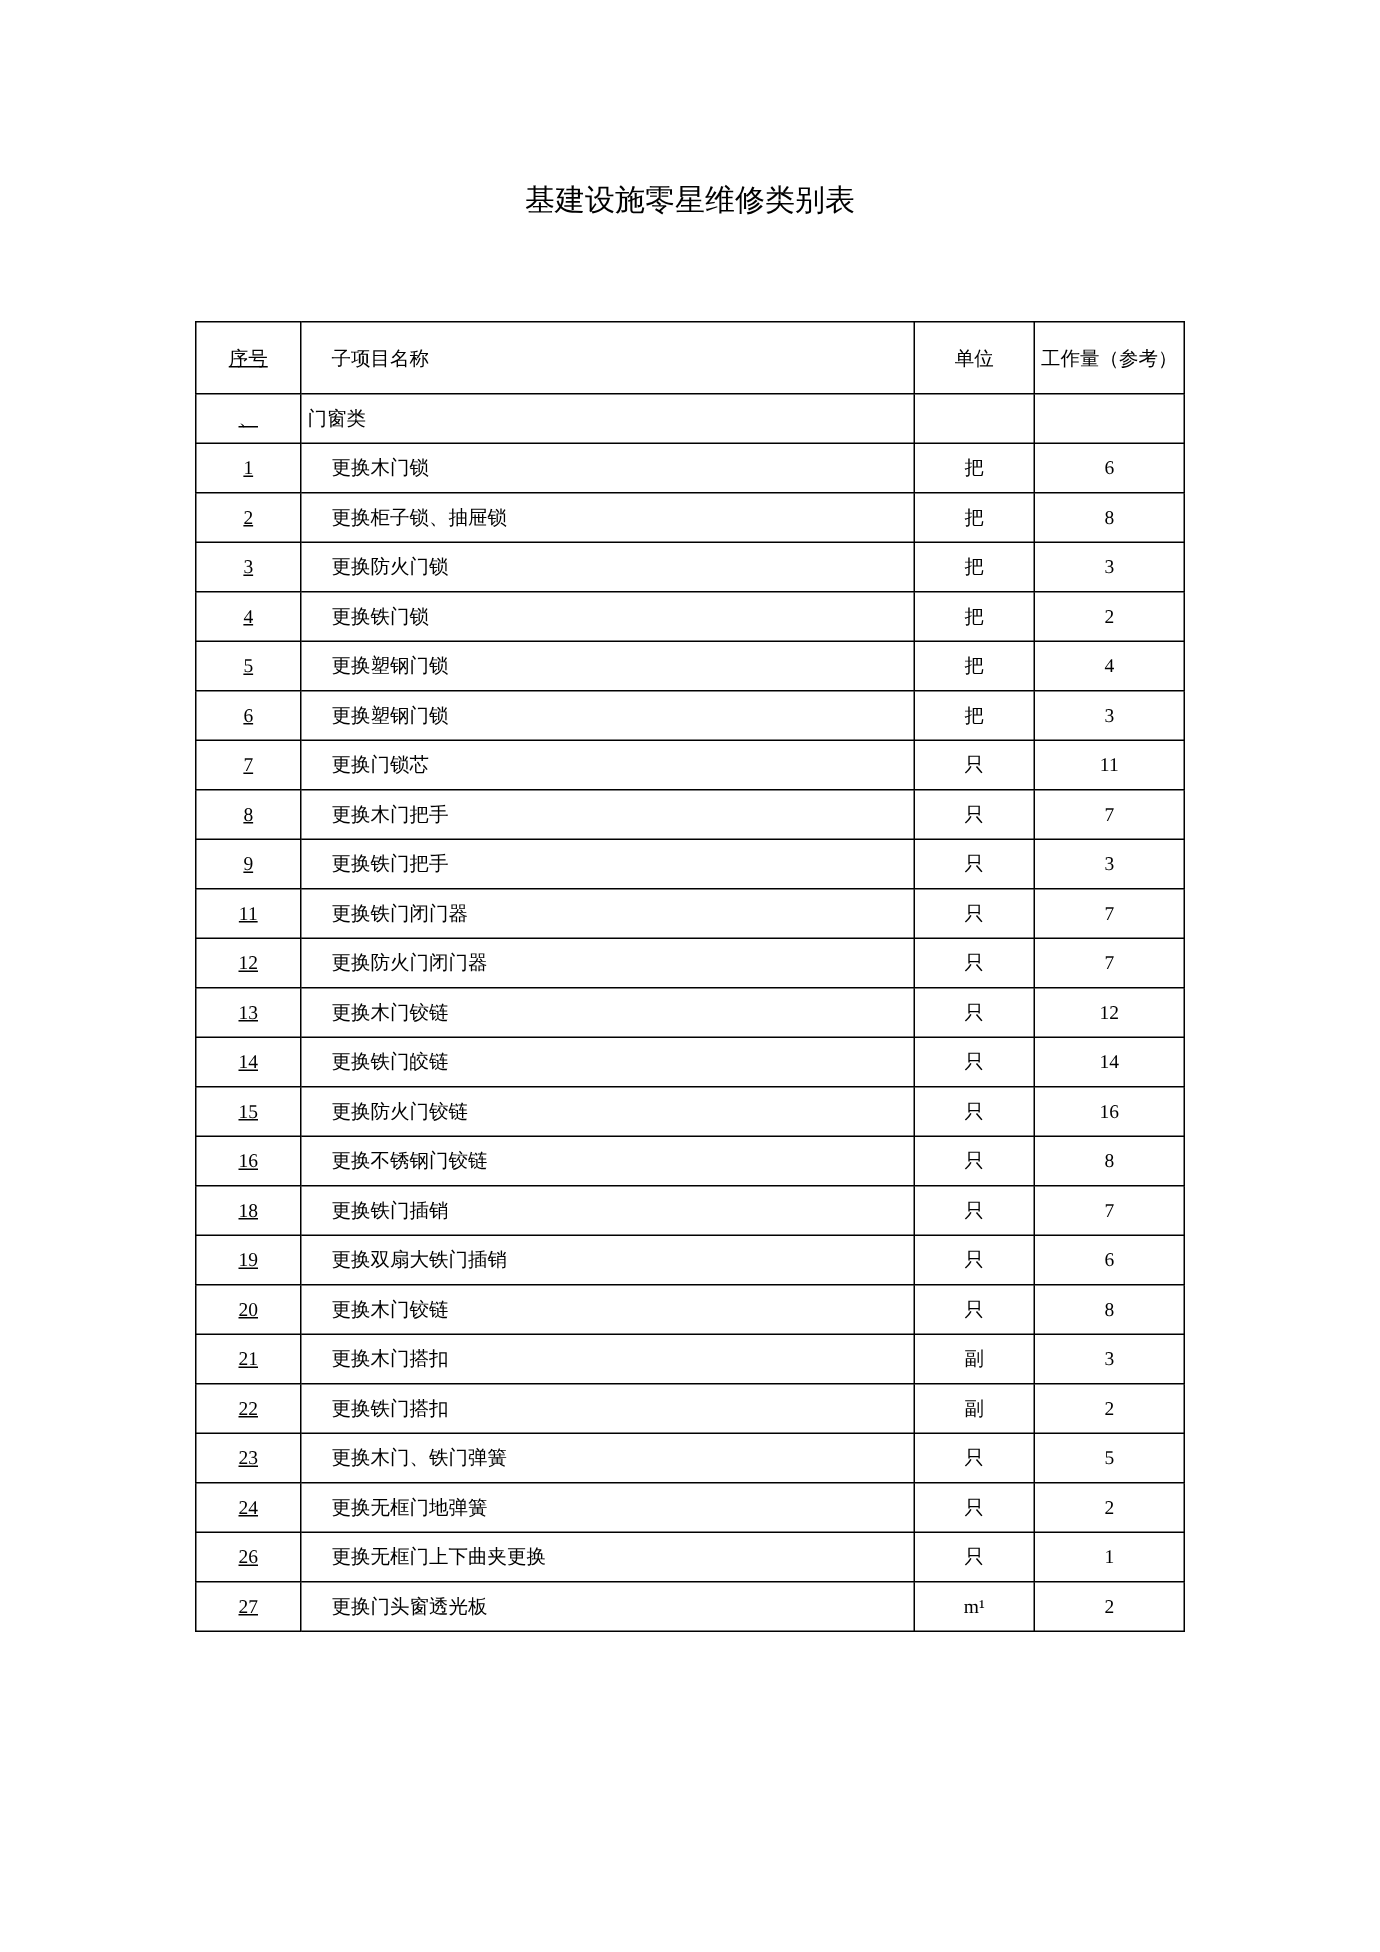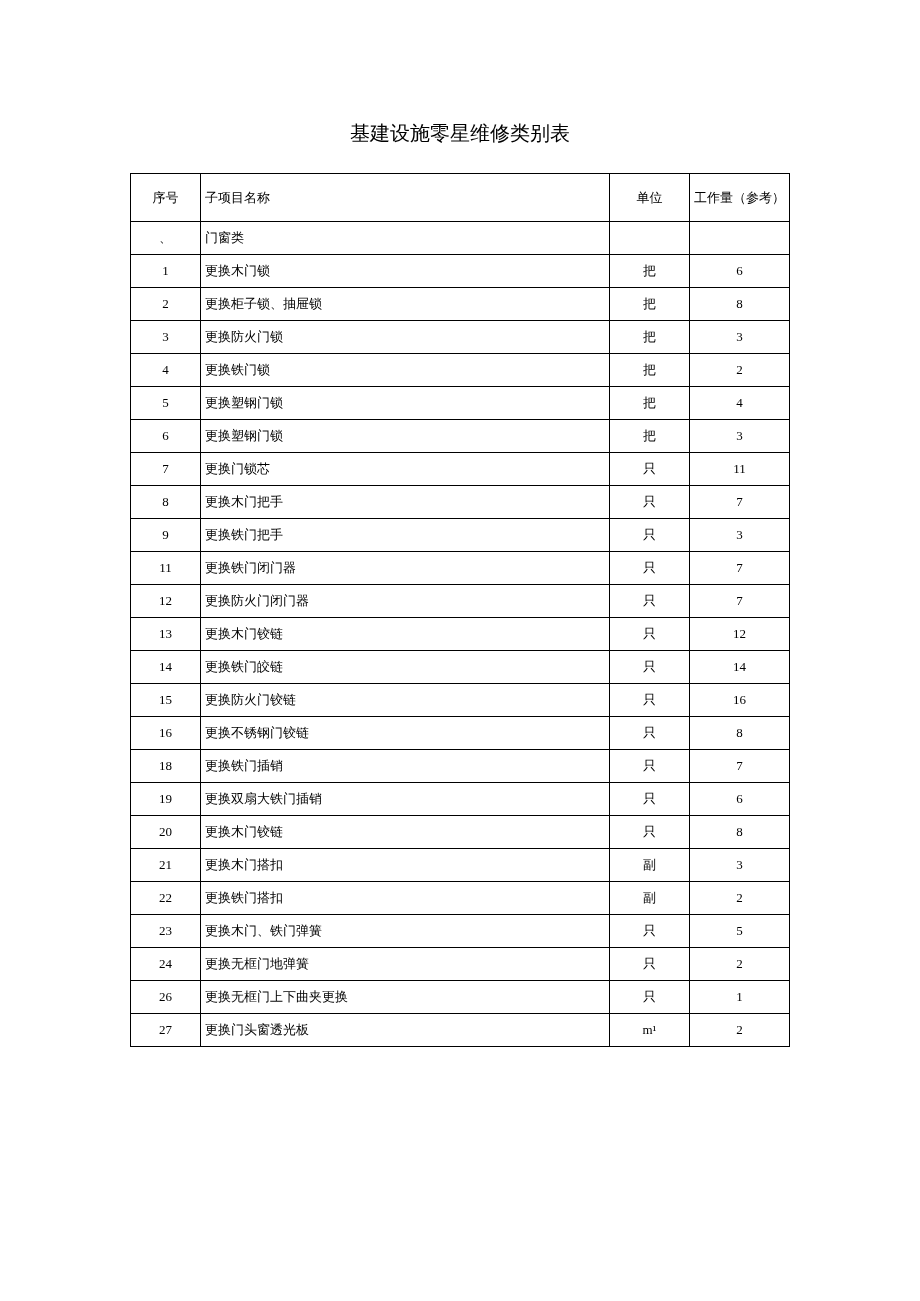--- a/index.html
+++ b/index.html
@@ -10,21 +10,21 @@
     body {
       font-family: "SimSun", "宋体", serif;
       background: #ffffff;
       width: 920px;
       min-height: 1301px;
       padding: 120px 130px 100px 130px;
     }
     .title {
       text-align: center;
       font-size: 20px;
-      margin-bottom: 26px;
+      margin-bottom: 67px;
       font-weight: normal;
     }
     table {
       width: 100%;
       border-collapse: collapse;
       table-layout: fixed;
     }
     th, td {
       border: 1px solid #000;
       padding: 7px 4px;
@@ -32,24 +32,25 @@
       vertical-align: middle;
     }
     th {
       font-weight: normal;
       text-align: center;
       height: 48px;
     }
     .col-seq {
       width: 70px;
       text-align: center;
+      text-decoration: underline;
     }
     .col-name {
       text-align: left;
-      padding-left: 4px;
+      padding-left: 20px;
     }
     .col-unit {
       width: 80px;
       text-align: center;
     }
     .col-workload {
       width: 100px;
       text-align: center;
     }
     .section-row td {

